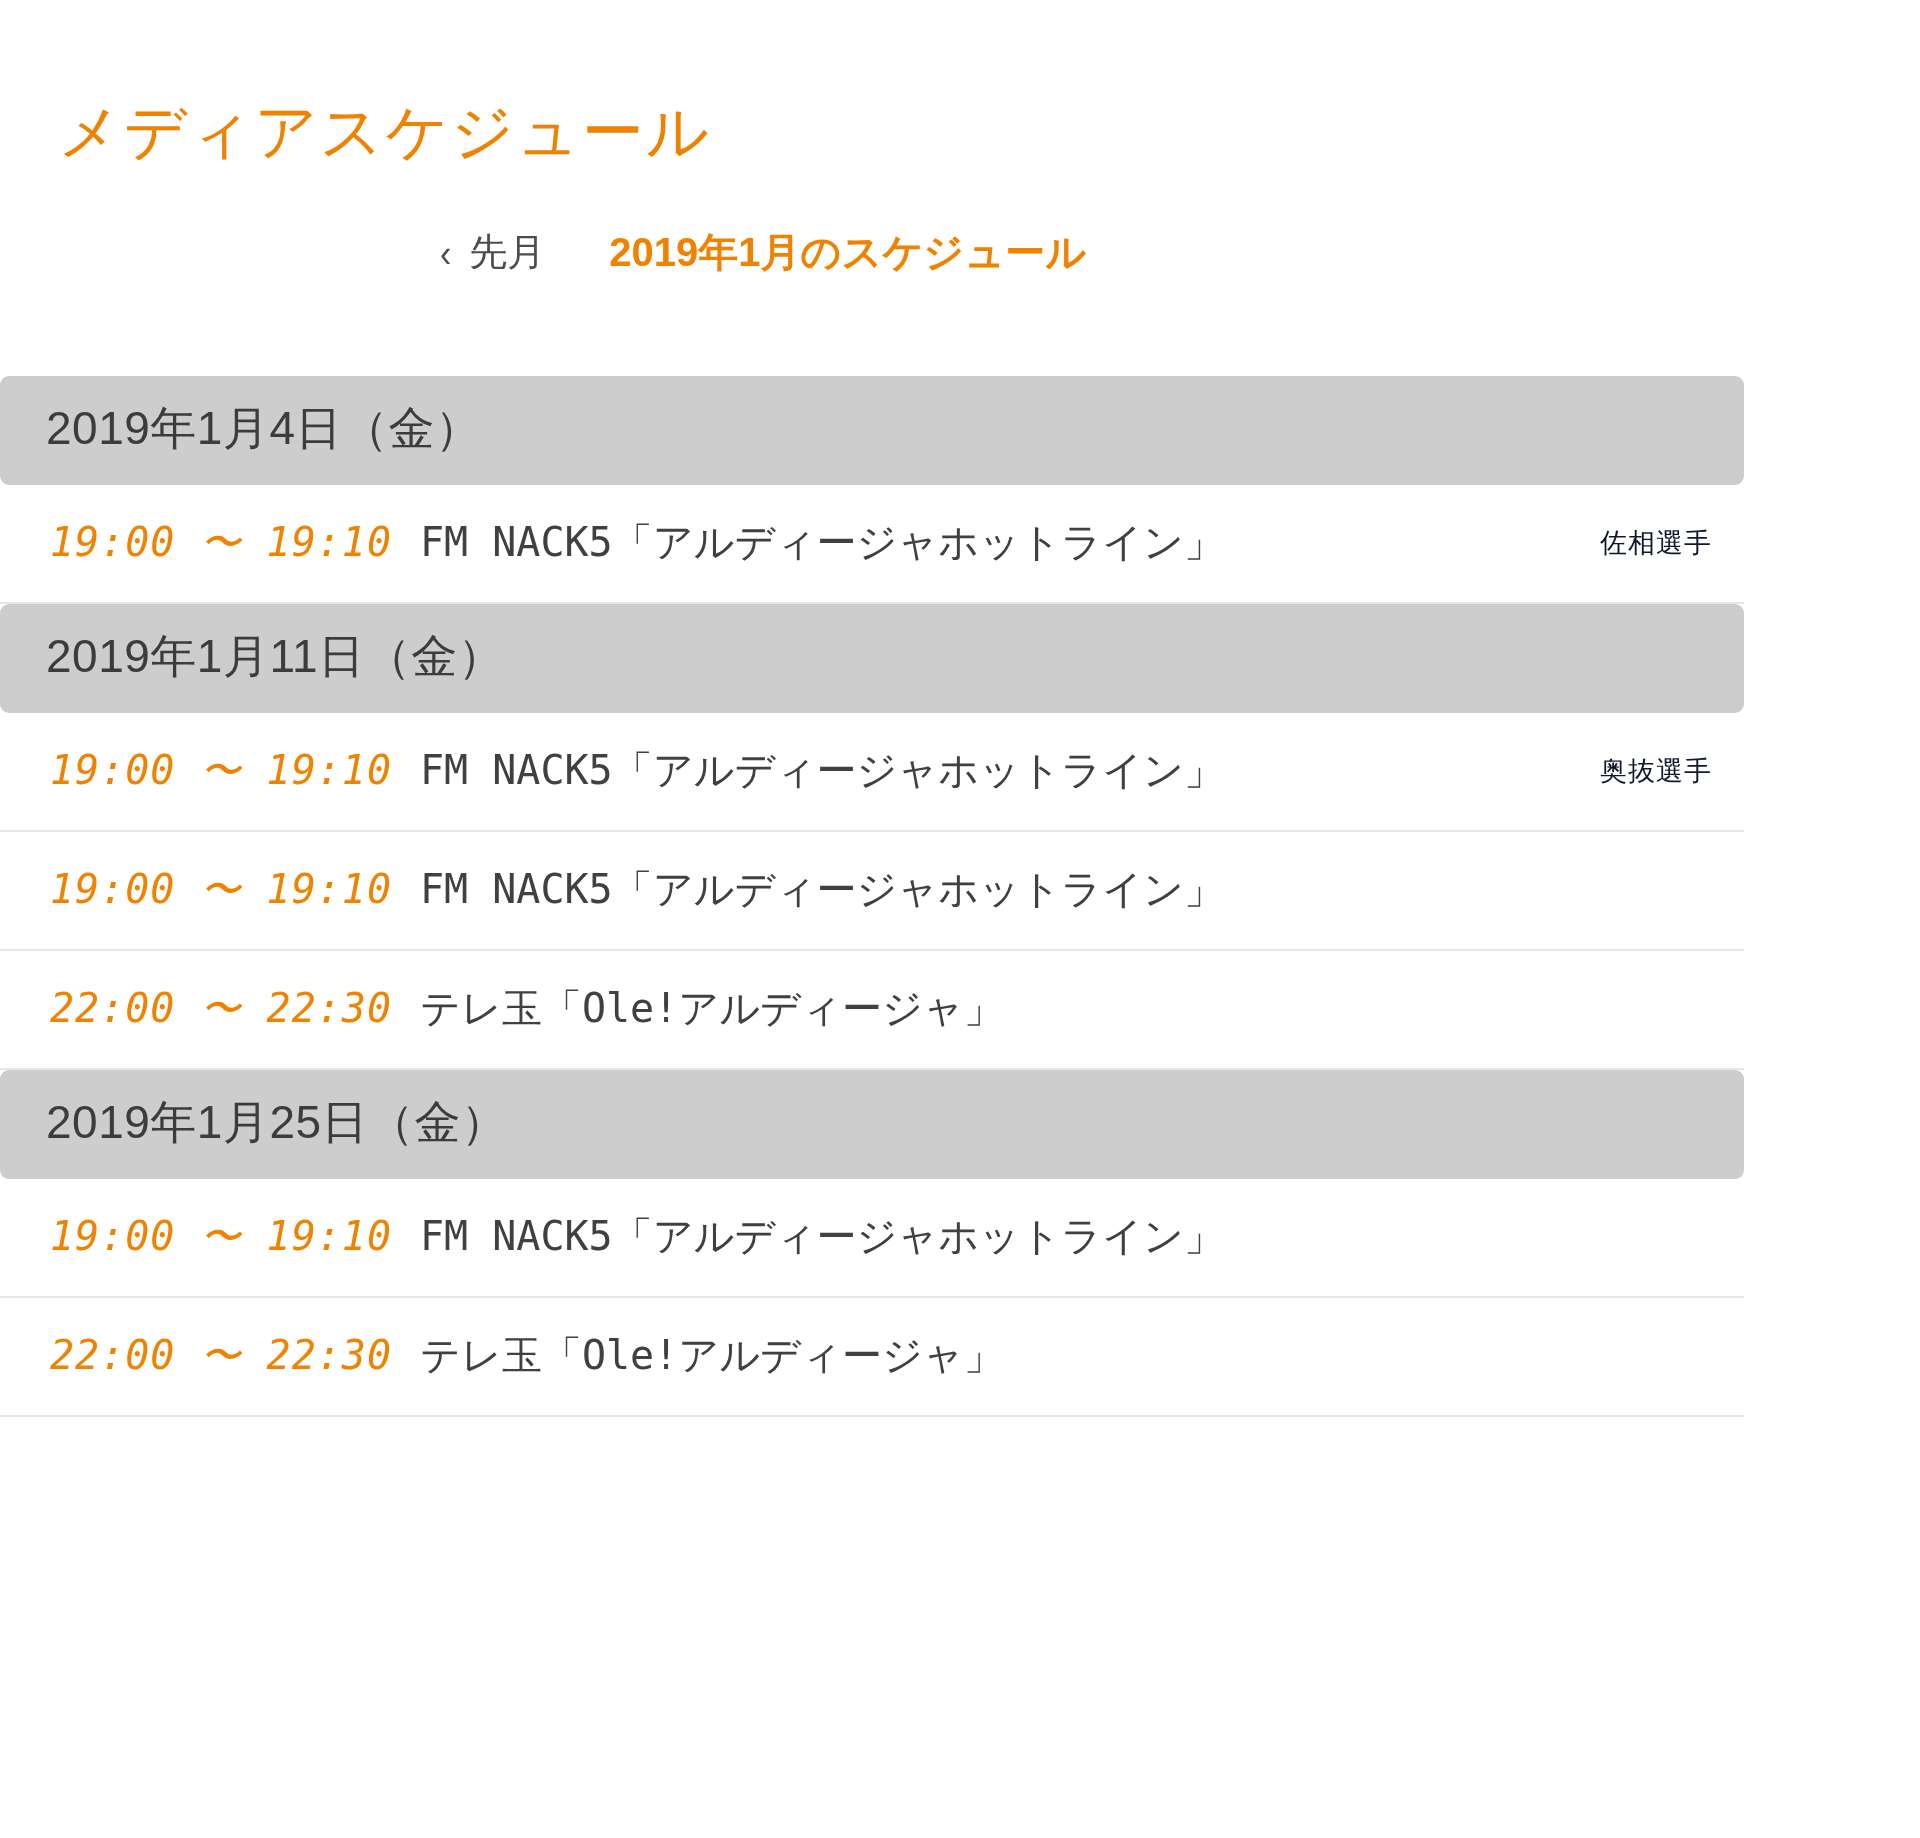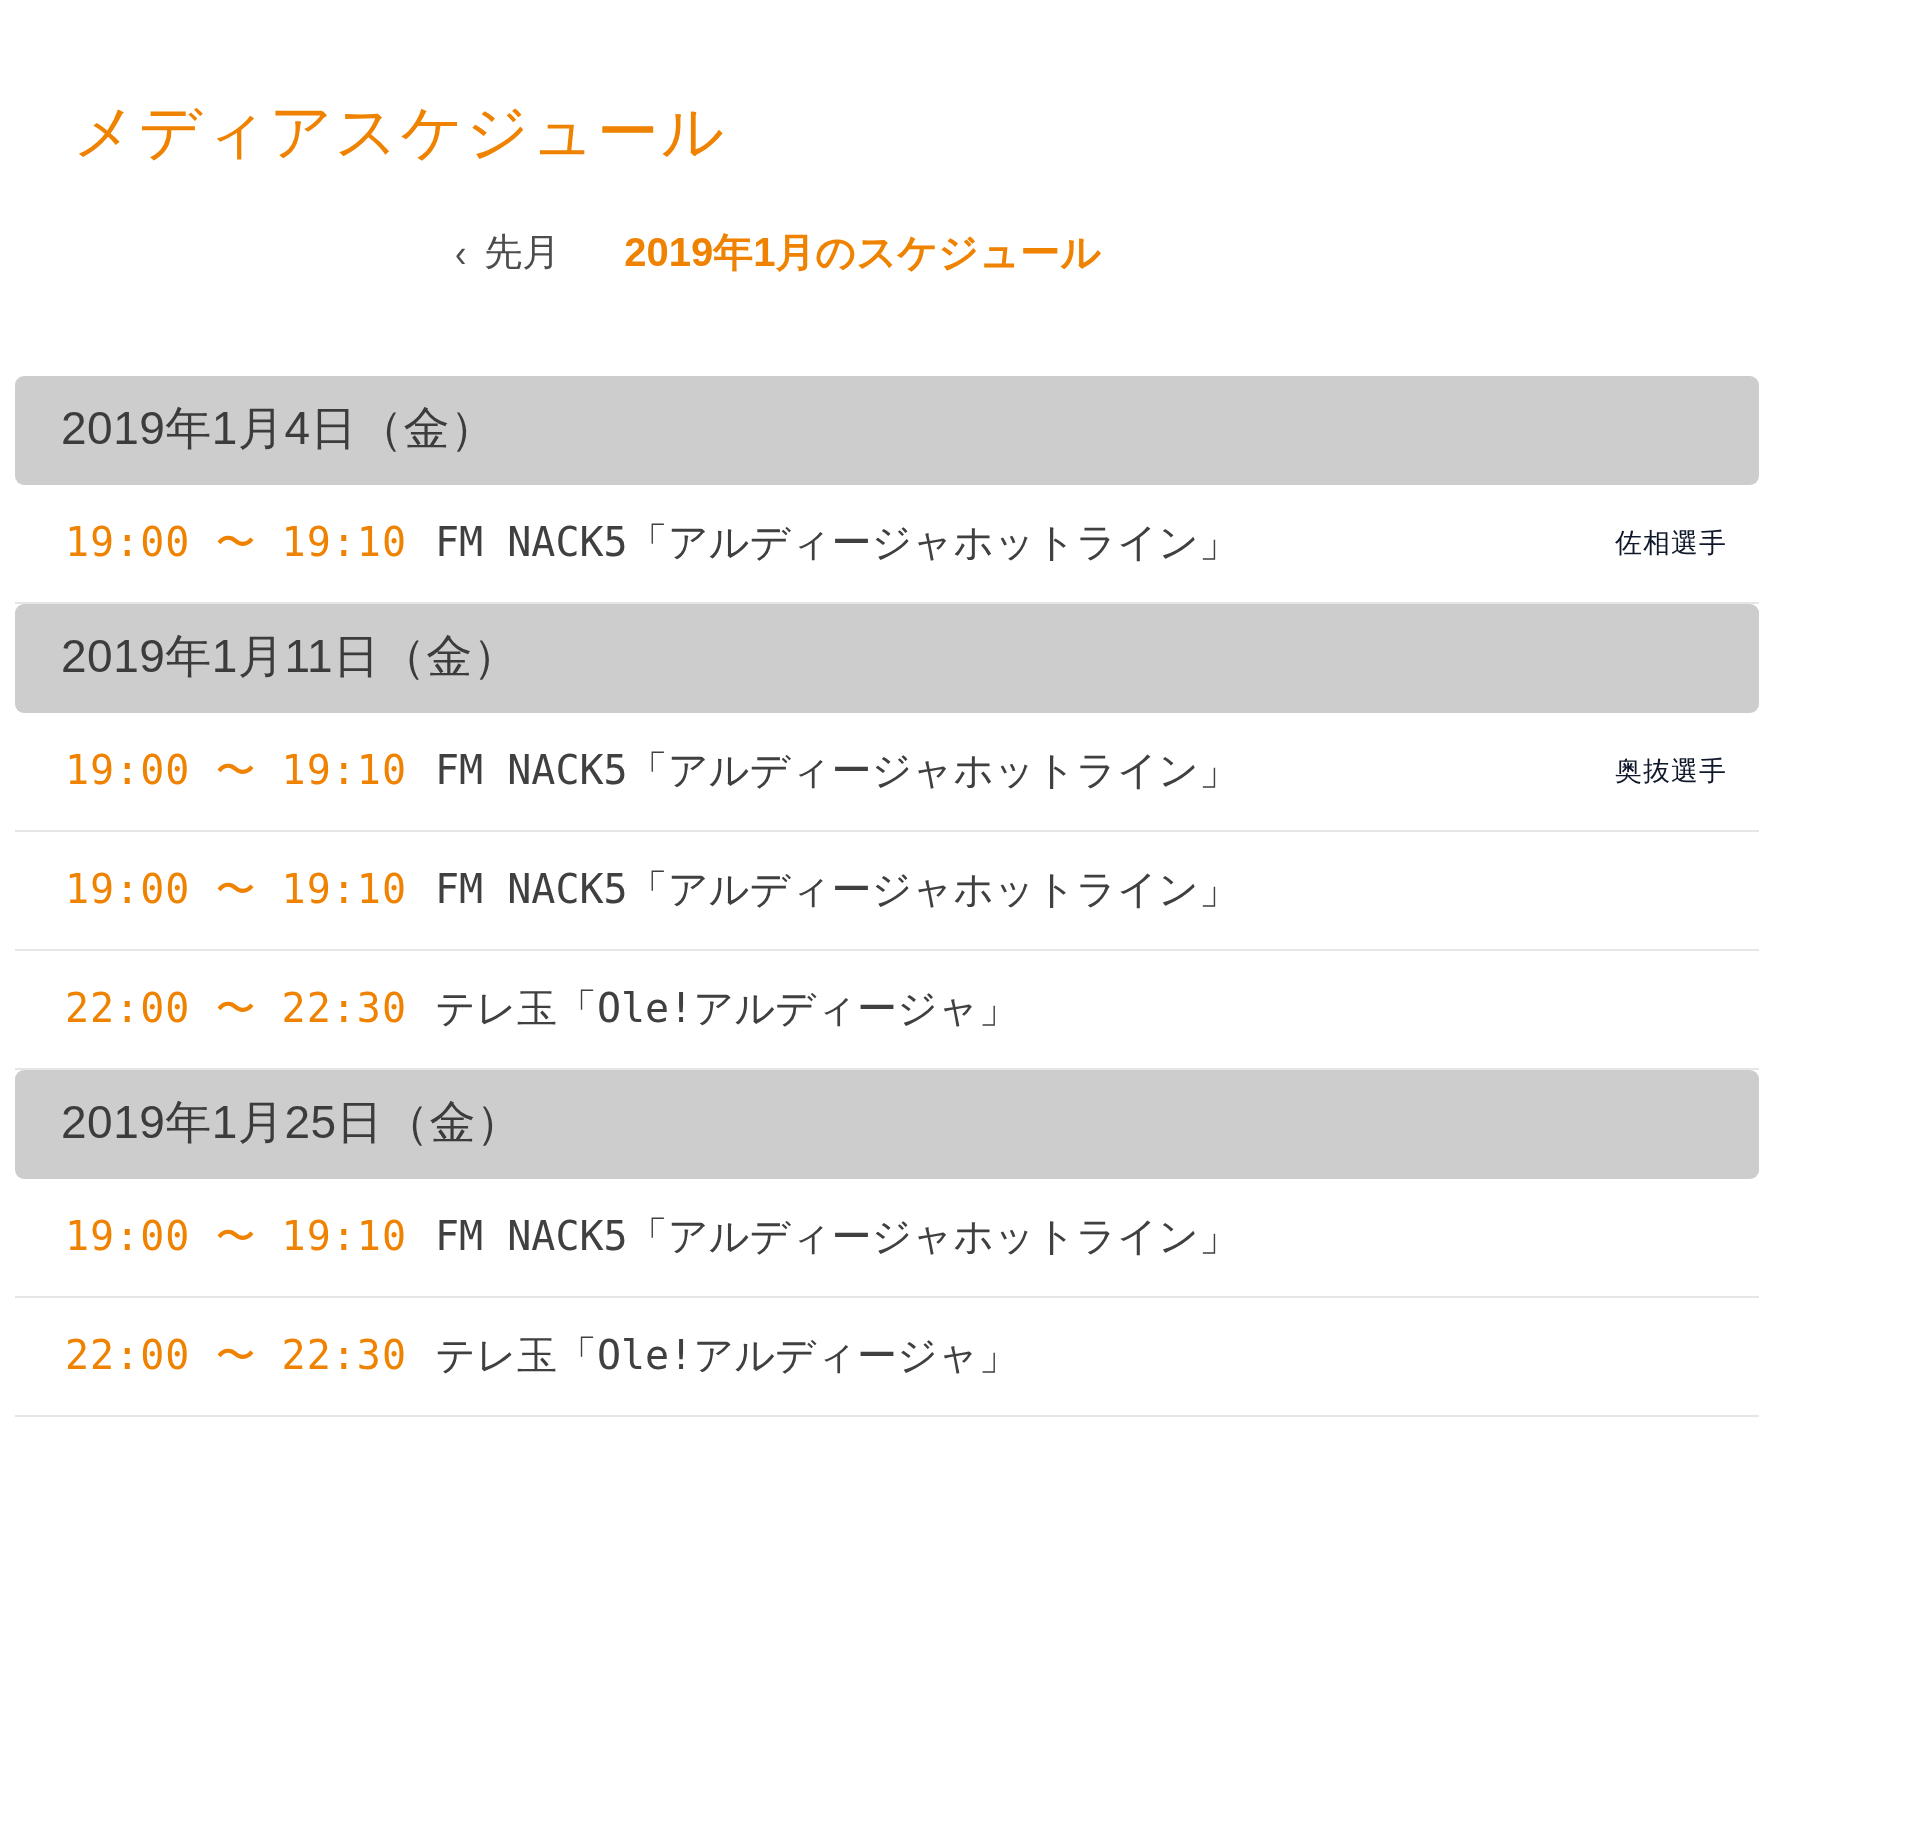--- a/index.html
+++ b/index.html
@@ -10,21 +10,20 @@
   body {
     width: 1920px;
     min-height: 1838px;
     font-family: "Liberation Sans", "DejaVu Sans", sans-serif;
     -webkit-font-smoothing: antialiased;
   }
   .page {
     position: relative;
     width: 1744px;
     overflow: hidden;
-    padding-left: 15px;
   }
 
   
   .page-title {
     color: #ef8200;
     font-size: 62px;
     font-weight: 400;
     letter-spacing: 2px;
     margin: 0;
     padding: 96px 0 0 58px;
@@ -88,20 +87,21 @@
   }
   .entry-time {
     color: #ef8200;
     font-family: "DejaVu Sans Mono", "Liberation Mono", monospace;
     font-size: 40px;
     width: 420px;
     min-width: 420px;
     padding-left: 50px;
     box-sizing: border-box;
     letter-spacing: 1px;
+    font-style: italic;
   }
   .entry-program {
     color: #404040;
     font-family: "DejaVu Sans Mono", "Liberation Mono", monospace;
     font-size: 40px;
     width: 1180px;
     min-width: 1180px;
     box-sizing: border-box;
     letter-spacing: 0px;
   }

